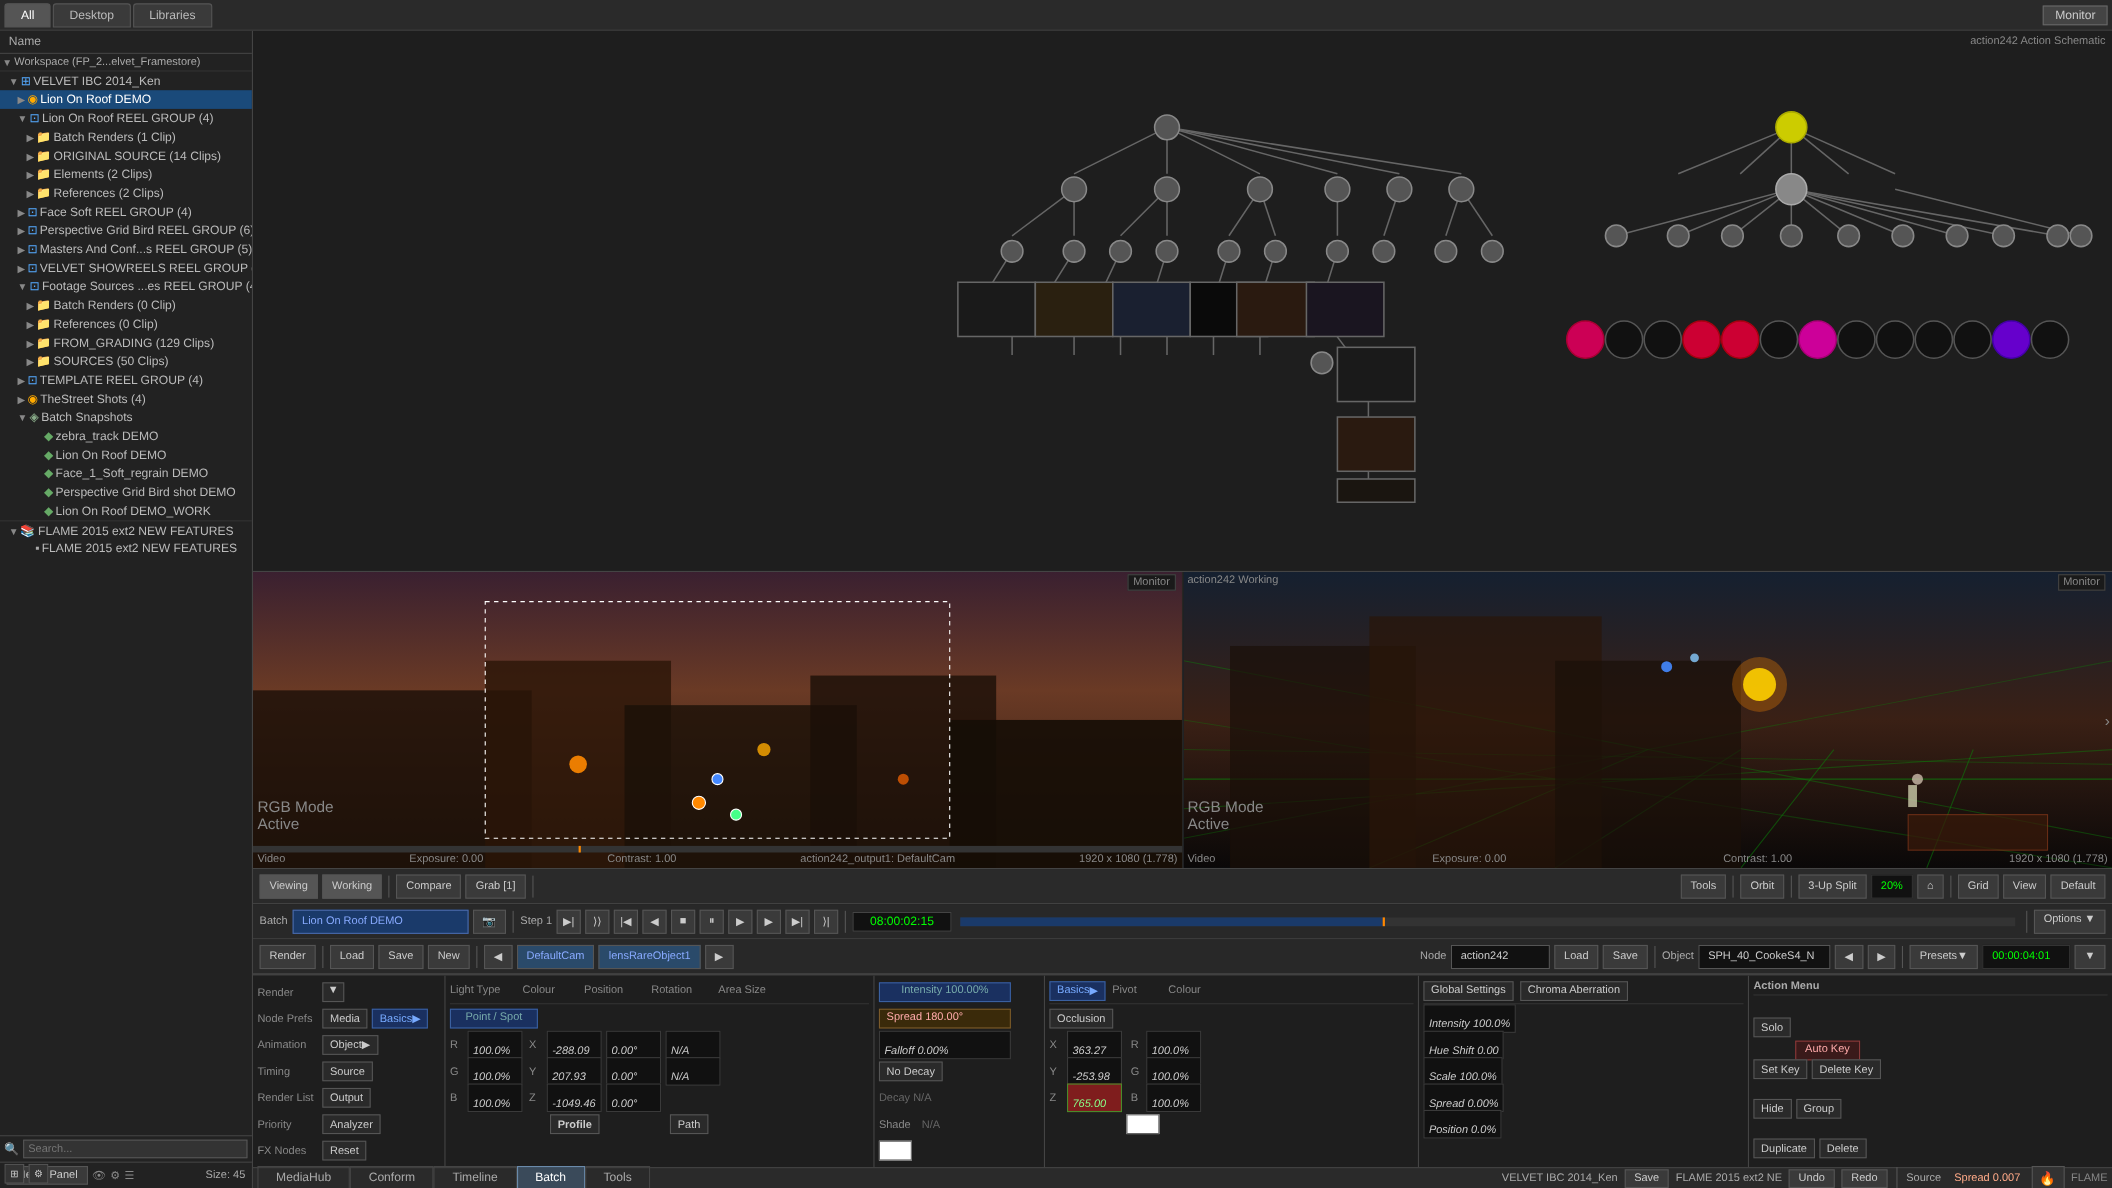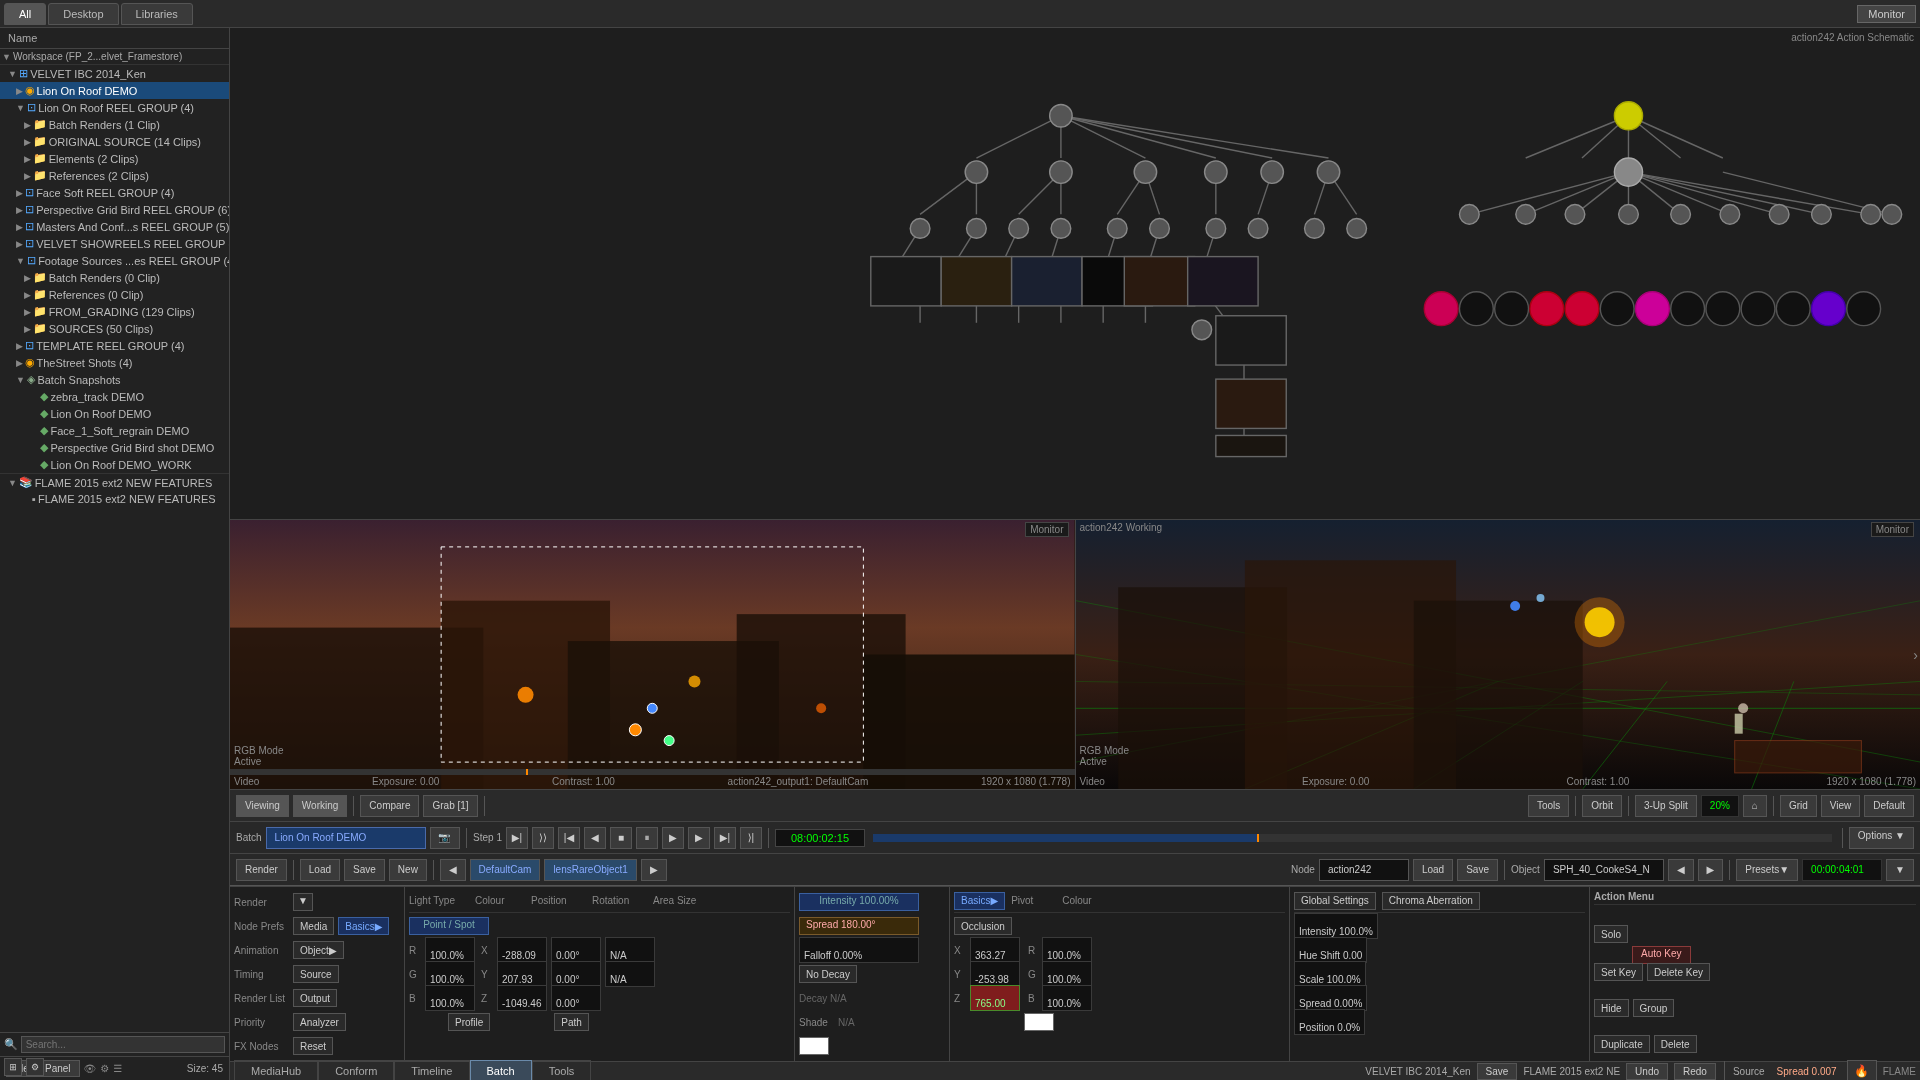--- a/index.html
+++ b/index.html
@@ -150,23 +150,23 @@
       flex: 1;
       background: #111;
       border-right: 1px solid #444;
       position: relative;
       overflow: hidden;
     }
     .viewport:last-child { border-right: none; }
 
     .viewport-info {
       position: absolute;
-      bottom: 22px;
+      bottom: 32px;
       left: 4px;
-      font-size: 10px;
+      font-size: 14px;
       color: #888;
       z-index: 10;
     }
 
     .viewport-bottom {
       position: absolute;
       bottom: 2px;
       left: 4px;
       right: 4px;
       display: flex;
@@ -352,20 +352,21 @@
     }
 
     .pb-value {
       background: #111;
       border: 1px solid #3a3a3a;
       color: #ccc;
       padding: 12px 4px;
       font-size: 10px;
       height: 18px;
       min-width: 50px;
+      font-style: italic;
     }
 
     .pb-value-blue {
       background: #1a3060;
       border: 1px solid #3a60a0;
       color: #7aaf;
       padding: 1px 6px;
       font-size: 10px;
       height: 18px;
       min-width: 70px;
@@ -979,21 +980,21 @@
 
           <div class="pb-row">
             <span style="font-size:10px;color:#888;margin-right:2px;min-width:10px;">B</span>
             <div class="pb-value">100.0%</div>
             <span style="font-size:10px;color:#888;margin:0 2px;min-width:10px;">Z</span>
             <div class="pb-value">-1049.46</div>
             <div class="pb-value">0.00°</div>
           </div>
 
           <div class="pb-row">
-            <div class="pb-btn" style="margin-left:39px;">Profile</div>
+            <div class="pb-btn" style="margin-left:91px;font-weight:bold;">Profile</div>
             <div class="pb-btn" style="margin-left:60px;">Path</div>
           </div>
         </div>
 
         <div style="width:155px;border-right:1px solid #444;padding:4px;display:flex;flex-direction:column;gap:2px;flex-shrink:0;">
           <div class="pb-row">
             <div class="pb-value-blue" style="min-width:120px;text-align:center;">Intensity 100.00%</div>
           </div>
           <div class="pb-row">
             <div class="pb-value-orange" style="min-width:120px;">Spread 180.00°</div>

